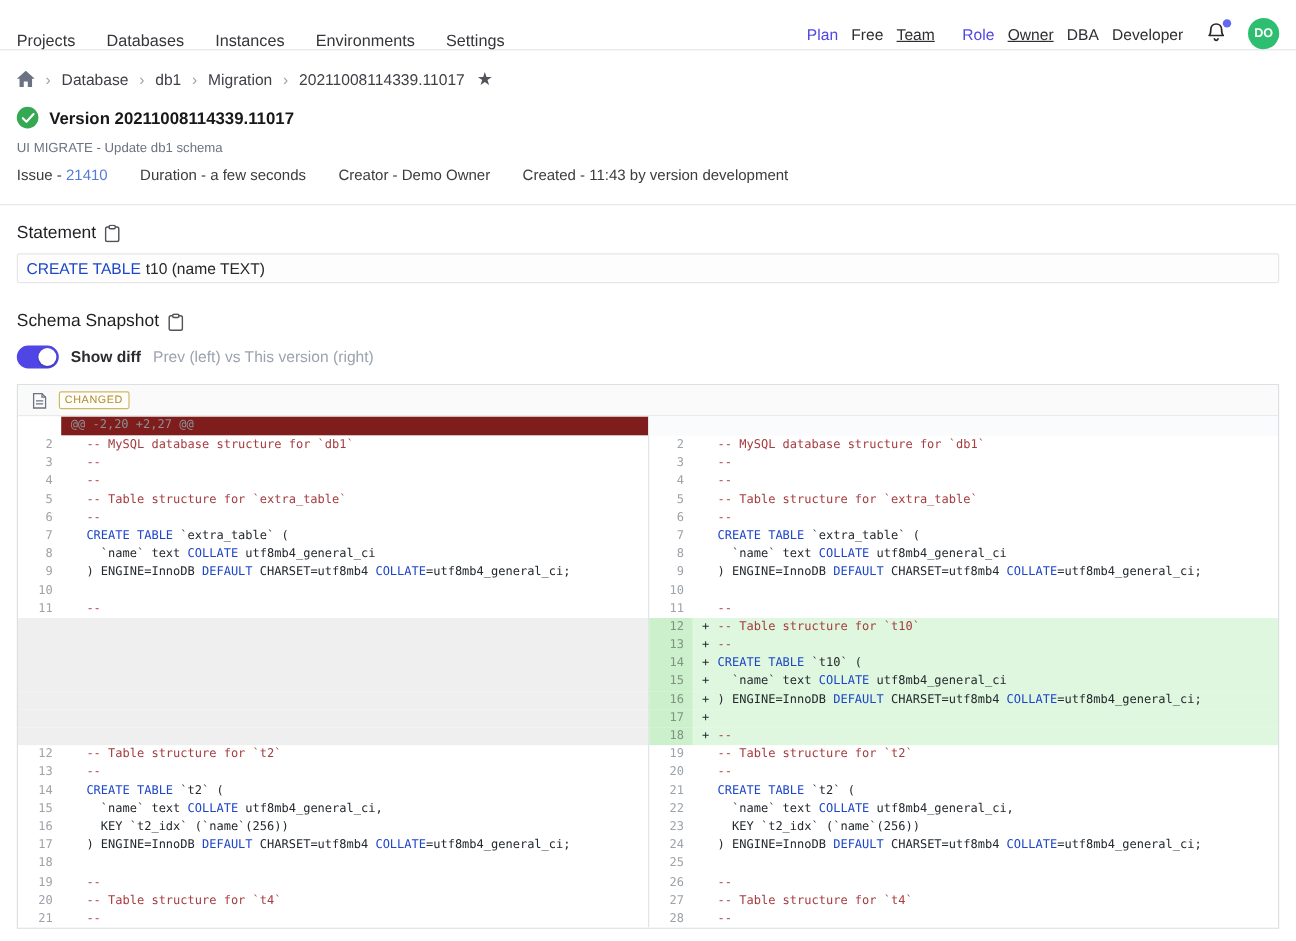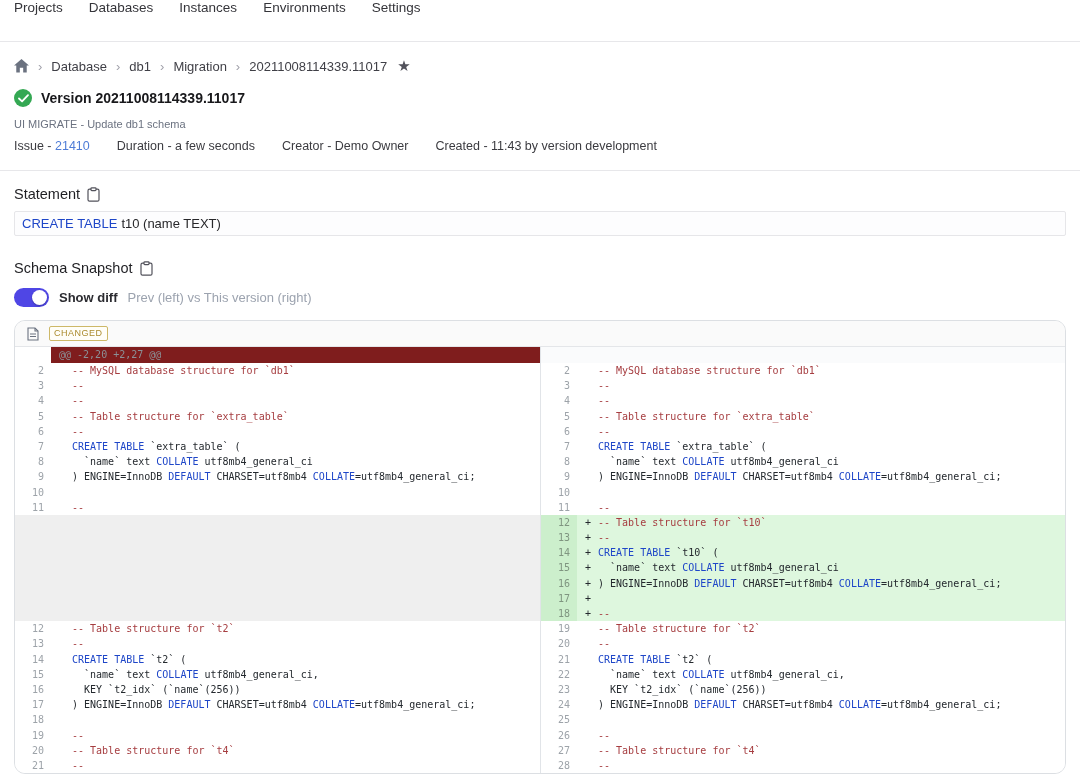--- a/index.html
+++ b/index.html
@@ -1,20 +1,20 @@
 <!DOCTYPE html>
 <html><head>
 <meta charset="utf-8">
 <style>
   * { margin:0; padding:0; box-sizing:border-box; }
   html,body { width:1080px; height:784px; background:#fff; overflow:hidden;
     font-family:"Liberation Sans", sans-serif; color:#27272a; }
 
   
-  .topnav { height:42px; border-bottom:1px solid #e7e7ea; display:flex; align-items:flex-start;
+  .topnav { height:42px; border-bottom:1px solid #e7e7ea; display:flex; align-items:flex-end;
     padding:0 14px; justify-content:space-between; }
   .nav-left { display:flex; gap:26px; }
   .nav-item { font-size:13.5px; color:#35353a; cursor:pointer; }
   .nav-right { display:flex; align-items:center; gap:11px; font-size:13px; }
   .nr-accent { color:#4f46e5; }
   .nr-link { text-decoration:underline; color:#2f2f33; }
   .nr-plain { color:#2f2f33; }
   .nr-gap { margin-left:12px; }
   .bell-wrap { position:relative; margin-left:8px; width:20px; height:20px; }
   .bell-dot { position:absolute; top:-2px; right:-1px; width:7px; height:7px; border-radius:50%;
@@ -51,21 +51,21 @@
 
   .toggle-row { display:flex; align-items:center; gap:10px; margin:12px 14px 0; }
   .toggle { width:35px; height:19px; border-radius:10px; background:#4f46e5; position:relative;
     cursor:pointer; flex:none; }
   .toggle-knob { position:absolute; top:2px; right:2px; width:15px; height:15px; border-radius:50%;
     background:#fff; box-shadow:0 1px 2px rgba(0,0,0,.25); }
   .toggle-label { font-size:13px; font-weight:bold; color:#2b2b30; }
   .toggle-hint { font-size:13px; color:#9ca3af; }
 
   
-  .diff { margin:13px 14px 0; border:1px solid #dcdfe3; border-radius:11px; overflow:hidden; }
+  .diff { margin:13px 14px 0; border:1px solid #dcdfe3; border-radius:0; overflow:hidden; }
   .diff-header { height:26px; background:#fafafa; border-bottom:1px solid #e4e6e9; display:flex;
     align-items:center; gap:10px; padding:0 12px; }
   .changed-badge { font-size:9px; letter-spacing:.5px; color:#ab8b2d; border:1px solid #cdb868;
     background:#fffef8; border-radius:2px; padding:1px 4px; line-height:11px; }
   .diff-body { display:flex; font-family:"DejaVu Sans Mono", monospace; }
   .pane { flex:1 1 50%; min-width:0; background:#fff; }
   .pane-right { border-left:1px solid #e1e4e8; }
   .drow { display:flex; height:15.2px; line-height:15.2px; overflow:hidden; }
   .ln { flex:none; width:36px; text-align:right; padding-right:7px; font-size:10px; color:#9da3a9; }
   .dcode { flex:1; white-space:pre; font-size:10px; color:#24292e; padding-left:8px; min-width:0; }
@@ -84,20 +84,35 @@
 <body>
 
 <div class="topnav">
   <div class="nav-left" id="nav-left">
       <span class="nav-item">Projects</span>
       <span class="nav-item">Databases</span>
       <span class="nav-item">Instances</span>
       <span class="nav-item">Environments</span>
       <span class="nav-item">Settings</span>
     </div>
+  <div class="nav-right" id="nav-right">
+
+  <span class="nr-accent">Plan</span>
+      <span class="nr-plain">Free</span>
+      <span class="nr-link">Team</span>
+      <span class="nr-accent nr-gap">Role</span>
+      <span class="nr-link">Owner</span>
+      <span class="nr-plain">DBA</span>
+      <span class="nr-plain">Developer</span>
+      <span class="bell-wrap"><svg width="17" height="18" viewBox="0 0 17 18" fill="none" stroke="#27272a" stroke-width="1.4" stroke-linecap="round" stroke-linejoin="round">
+          <path d="M8.5 2 C5.7 2 4 4.1 4 6.6 C4 10.4 2.6 11.6 2.6 11.6 H14.4 C14.4 11.6 13 10.4 13 6.6 C13 4.1 11.3 2 8.5 2 Z"></path>
+          <path d="M7 14.4 C7.3 15.3 7.9 15.7 8.5 15.7 C9.1 15.7 9.7 15.3 10 14.4"></path>
+        </svg><span class="bell-dot"></span></span>
+      <div class="avatar">DO</div>
+    </div>
 </div>
 
 <div class="breadcrumb">
   <span class="crumb" style="display:inline-flex;">
     <svg width="15" height="14" viewBox="0 0 16 15" fill="#6b7280">
         <path d="M8 0 L16 7 H13.6 V14.5 H9.8 V9.5 H6.2 V14.5 H2.4 V7 H0 Z"></path>
       </svg>
   </span>
   <span id="crumb-items" style="display:flex;align-items:center;gap:9px;">
       <span class="crumb-sep">›</span>

